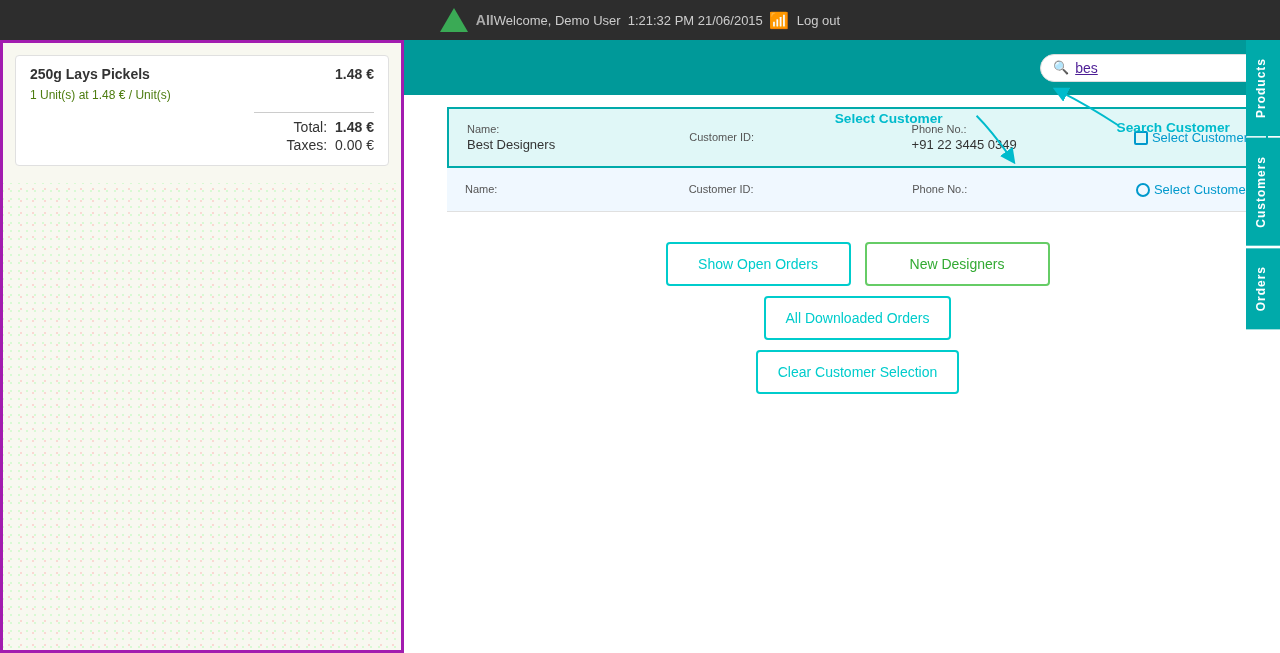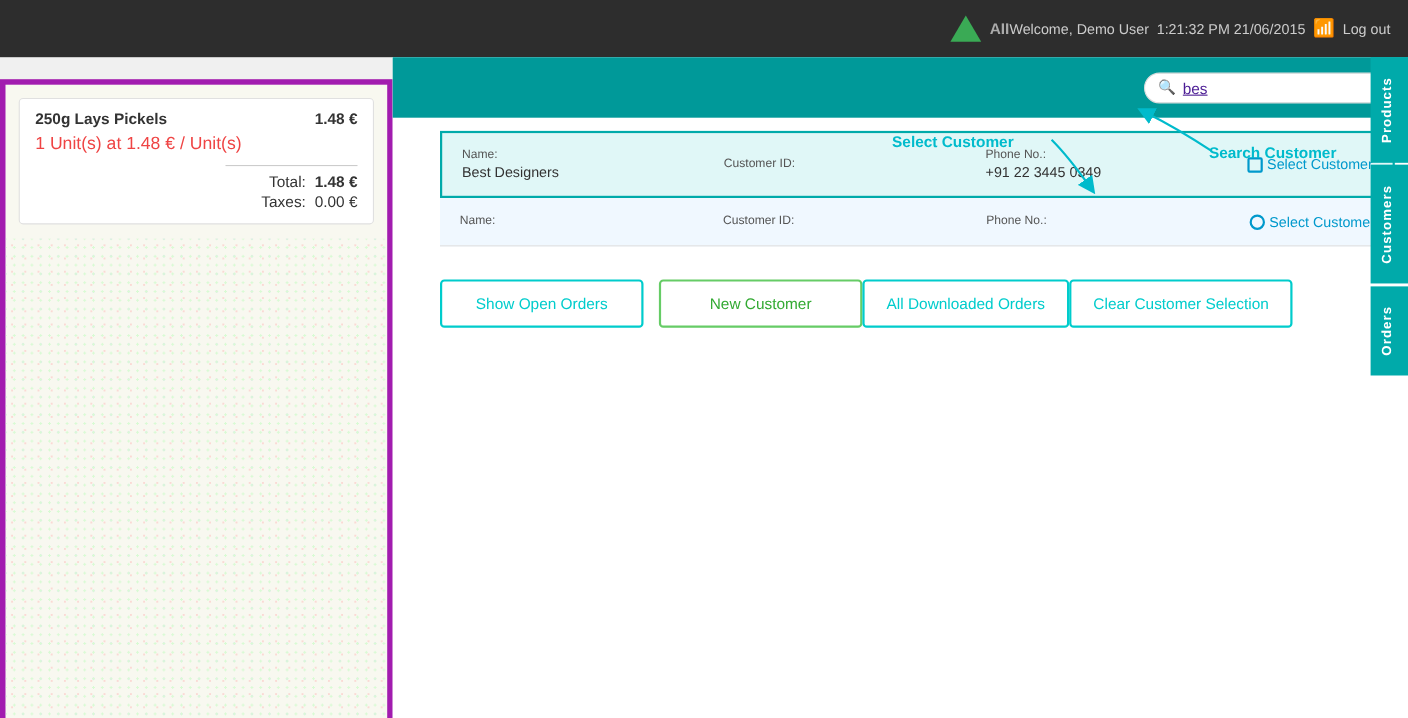--- a/index.html
+++ b/index.html
@@ -1,24 +1,24 @@
 <!DOCTYPE html>
 <html><head>
   <meta charset="utf-8">
   <style>
     * { box-sizing: border-box; margin: 0; padding: 0; }
     body { font-family: Arial, sans-serif; background: #f0f0f0; width: 1280px; height: 653px; overflow: hidden; }
 
     
     .topbar {
       background: #2d2d2d;
-      height: 52px;
-      display: flex;
-      align-items: center;
-      justify-content: flex-end;
+      height: 40px;
+      display: flex;
+      align-items: center;
+      justify-content: center;
       padding: 0 16px;
       color: #ccc;
       font-size: 13px;
     }
     .topbar-left { display: flex; align-items: center; gap: 8px; }
     .logo-triangle {
       width: 0; height: 0;
       border-left: 14px solid transparent;
       border-right: 14px solid transparent;
       border-bottom: 24px solid #3aaa55;
@@ -28,44 +28,43 @@
     .welcome-text { color: #ccc; }
     .datetime-text { color: #ccc; }
     .signal-icon { color: #3aaa55; font-size: 16px; }
     .logout-btn { color: #ccc; cursor: pointer; }
 
     
     .main-layout { display: flex; height: calc(653px - 40px); }
 
     
     .left-panel {
-      width: 357px;
+      width: 404px;
       background: #f8f8f0;
-      border: 5px solid #a21caf;
+      border: 3px solid #a21caf;
       padding: 12px;
       position: relative;
       overflow: hidden;
-      margin-top: 20px;
     }
     .product-card {
       background: white;
       border: 1px solid #e0e0e0;
       border-radius: 4px;
       padding: 10px 14px;
       margin-bottom: 10px;
     }
     .product-header {
       display: flex;
       justify-content: space-between;
       align-items: center;
       margin-bottom: 6px;
     }
     .product-name { font-size: 14px; font-weight: bold; color: #333; }
     .product-price { font-size: 14px; font-weight: bold; color: #333; }
-    .product-unit { font-size: 16px; color: #ef4444; margin-bottom: 10px; }
+    .product-unit { font-size: 12px; color: #4d7c0f; margin-bottom: 10px; }
     .product-divider {
       border: none;
       border-top: 1px solid #ccc;
       width: 120px;
       margin-left: auto;
       margin-bottom: 6px;
     }
     .product-total-row {
       display: flex;
       justify-content: flex-end;
@@ -181,21 +180,21 @@
       width: 14px;
       height: 14px;
       border: 2px solid #0099cc;
       border-radius: 50%;
       display: inline-block;
     }
 
     
     .buttons-area {
       display: flex;
-      flex-direction: row;
+      flex-direction: column;
       align-items: center;
       gap: 0;
       padding: 30px 0 20px 0;
     }
     .buttons-row {
       display: flex;
       gap: 14px;
       margin-bottom: 10px;
     }
     .action-btn {
@@ -355,21 +354,21 @@
         </div>
         <button class="select-customer-btn">
           <span class="radio-circle"></span>
           <span>Select Customer</span>
         </button>
       </div>
 
       <div class="buttons-area">
         <div class="buttons-row">
           <button class="action-btn btn-teal">Show Open Orders</button>
-          <button class="action-btn btn-green">New Customer</button>
+          <button class="action-btn btn-green">New Designers</button>
         </div>
         <div class="buttons-row">
           <button class="action-btn btn-teal">All Downloaded Orders</button>
         </div>
         <div class="buttons-row">
           <button class="action-btn btn-teal">Clear Customer Selection</button>
         </div>
       </div>
 
     </div>

